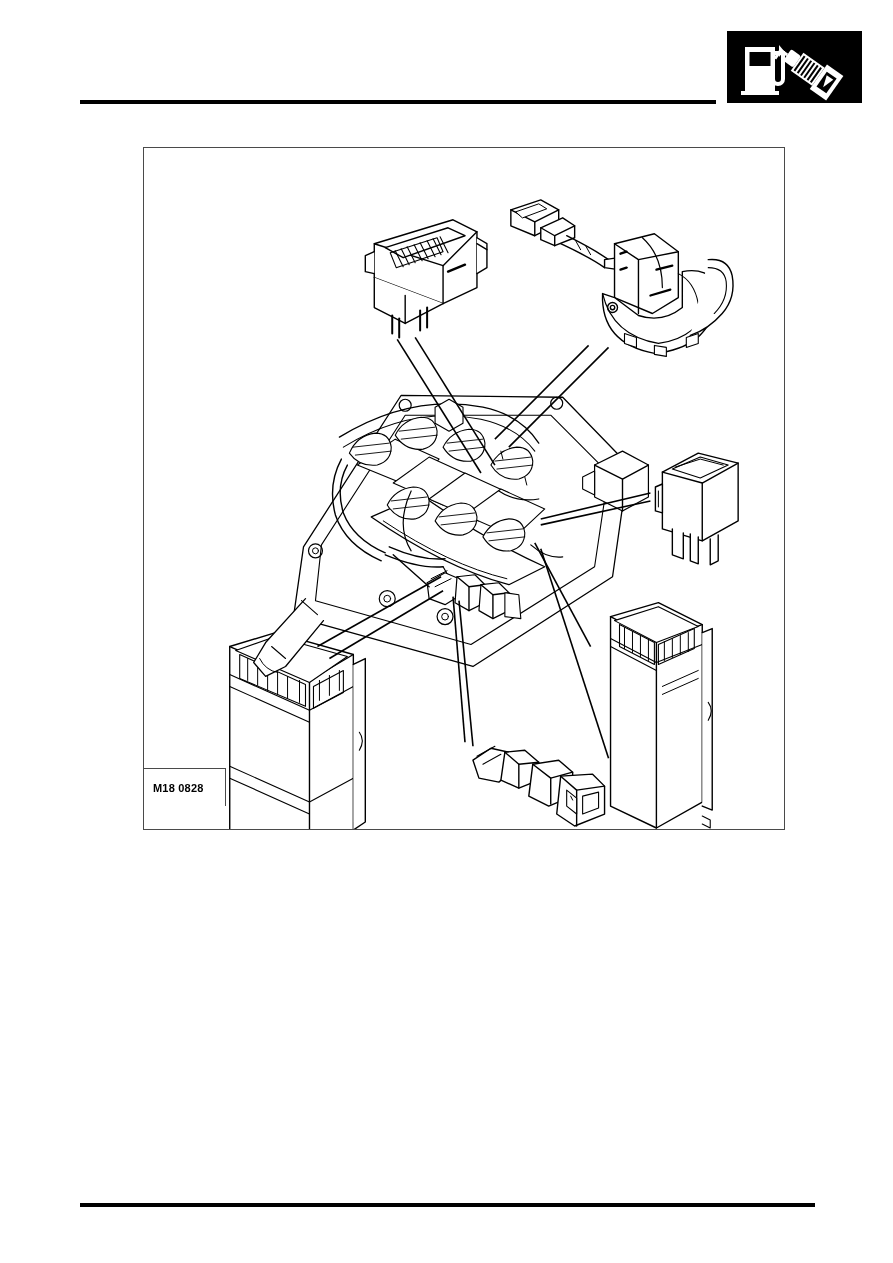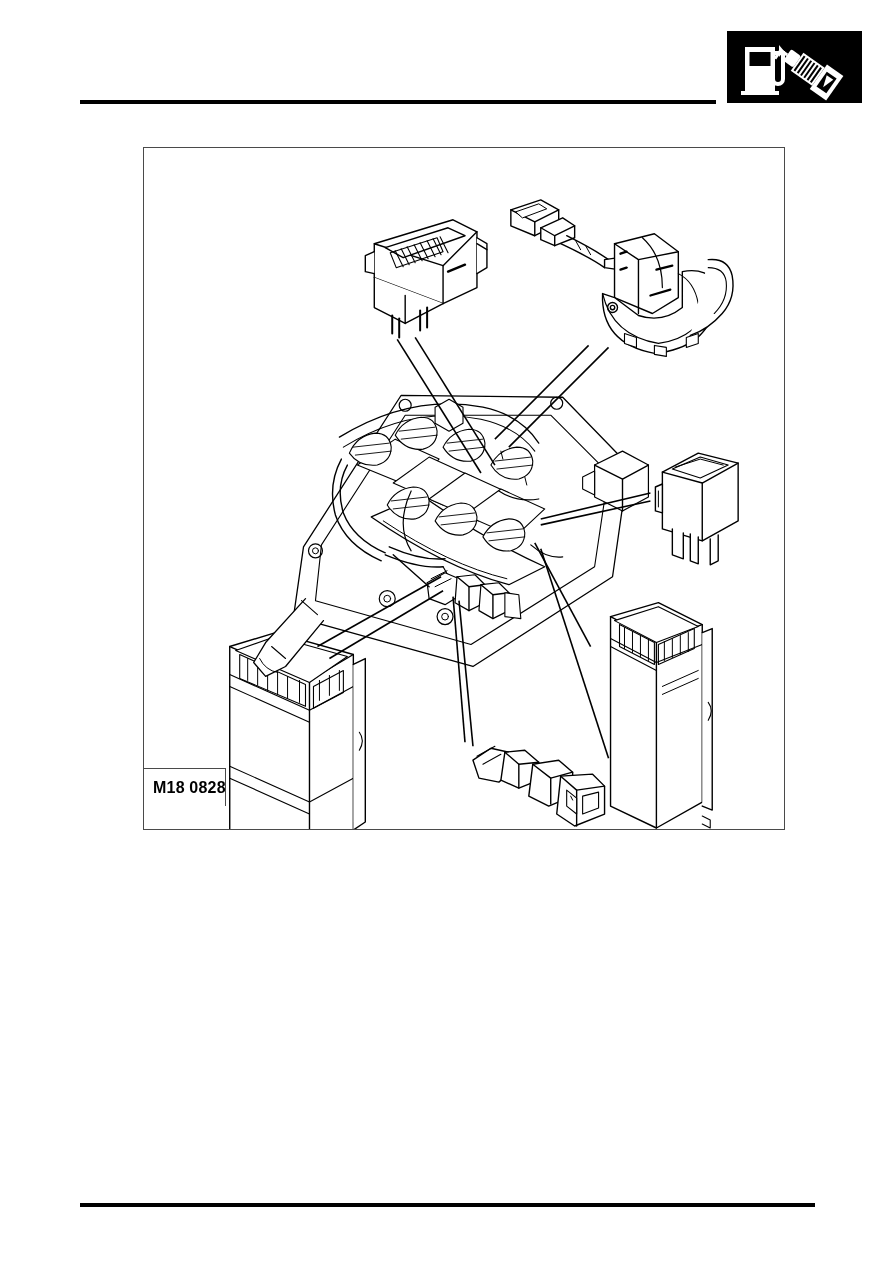--- a/index.html
+++ b/index.html
@@ -73,21 +73,21 @@
     height: 38px;
     border-right: 1.5px solid #4a4a4a;
     border-top: 1.5px solid #4a4a4a;
     box-sizing: border-box;
     background: #ffffff;
     display: flex;
     align-items: center;
     padding-left: 9px;
   }
   #figure-caption-text {
-    font-size: 16px;
+    font-size: 11px;
     font-weight: bold;
     color: #000000;
     letter-spacing: 0.2px;
     white-space: nowrap;
   }
 </style>
 </head>
 <body>
 
 <div id="section-icon">

